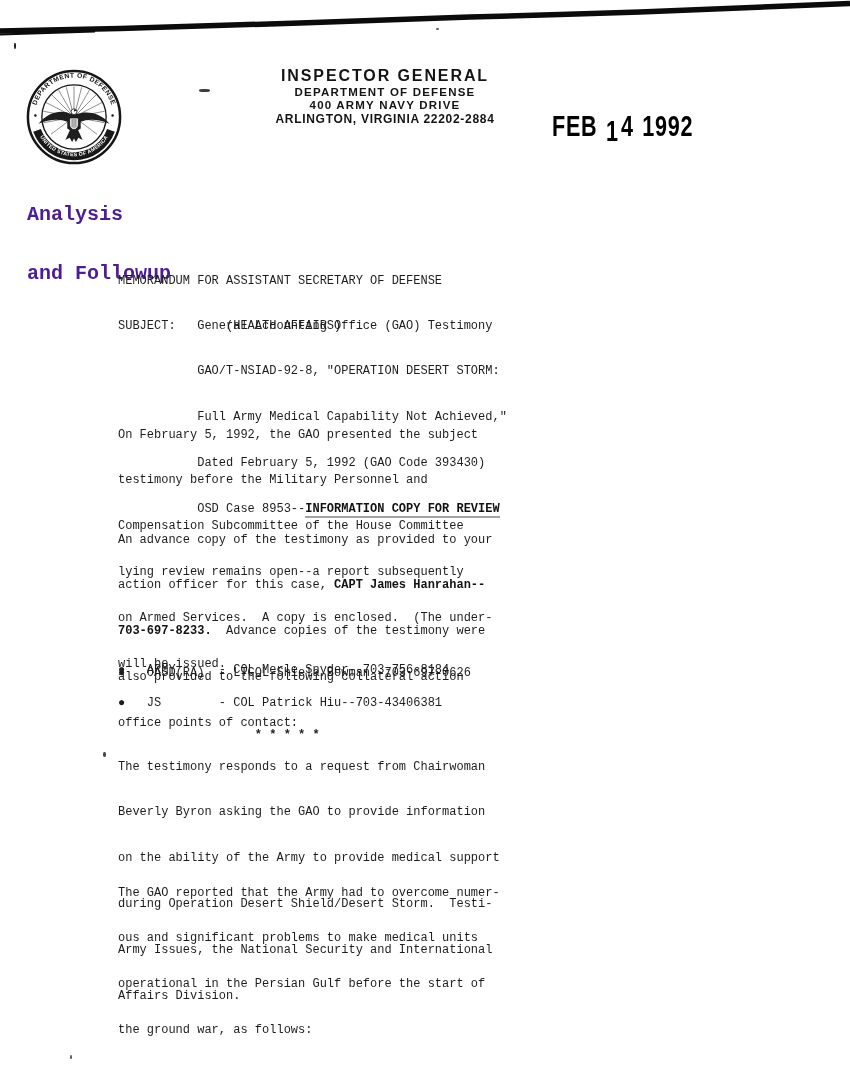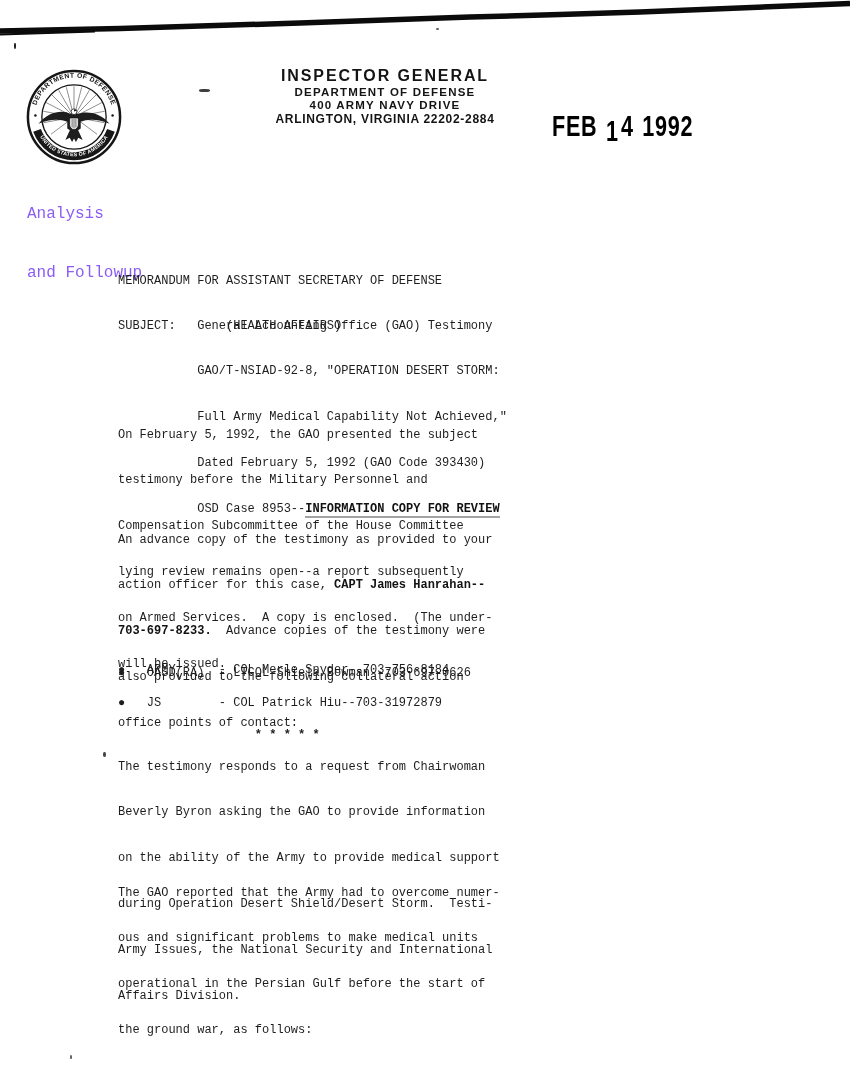--- a/index.html
+++ b/index.html
@@ -34,21 +34,21 @@
     font-size:30px; letter-spacing:1px; white-space:nowrap;
     transform:scaleX(0.72); transform-origin:left top;
   }
   .stamp .day1 { position:relative; top:5px; margin-left:12px; }
   .stamp .day2 { margin-left:3px; }
   .stamp .year { margin-left:12px; }
 
   
   .office {
     position:absolute; left:27px; top:166px;
-    font-weight:normal; font-size:16px; line-height:19.5px; color:#8b5cf6; white-space:pre;
+    font-weight:bold; font-size:20px; line-height:19.5px; color:#4c1d95; white-space:pre;
   }
 
   
   .art { position:absolute; background:#1c1c1c; border-radius:40%; }
   .edge-line { position:absolute; left:0; top:0; }
 </style>
 </head>
 <body>
 
 <div class="page">
@@ -152,21 +152,21 @@
     <div class="ln">office points of contact:</div>
   </div>
 
   <div class="mono" style="left:118px; top:632px;">
     <div class="ln">●   ARMY      - COL Merle Snyder--703-756-8184</div>
   </div>
   <div class="mono" style="left:118px; top:635px;">
     <div class="ln">●   OASD(RA)  - LTCOL Shiela Bowman--703-697-0626</div>
   </div>
   <div class="mono" style="left:118px; top:665px;">
-    <div class="ln">●   JS        - COL Patrick Hiu--703-31972879</div>
+    <div class="ln">●   JS        - COL Patrick Hiu--703-43406381</div>
   </div>
 
   <div class="mono" style="left:118px; top:697px; font-weight:bold;">
     <div class="ln">                   * * * * *</div>
   </div>
 
   <div class="mono" style="left:118px; top:729px;">
     <div class="ln">The testimony responds to a request from Chairwoman</div>
     <div class="ln">Beverly Byron asking the GAO to provide information</div>
     <div class="ln">on the ability of the Army to provide medical support</div>

